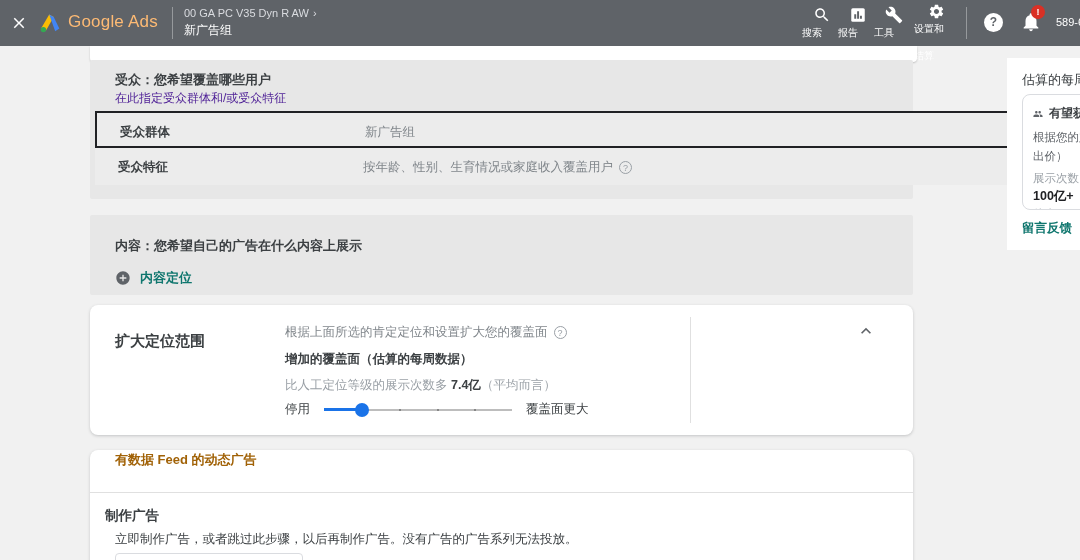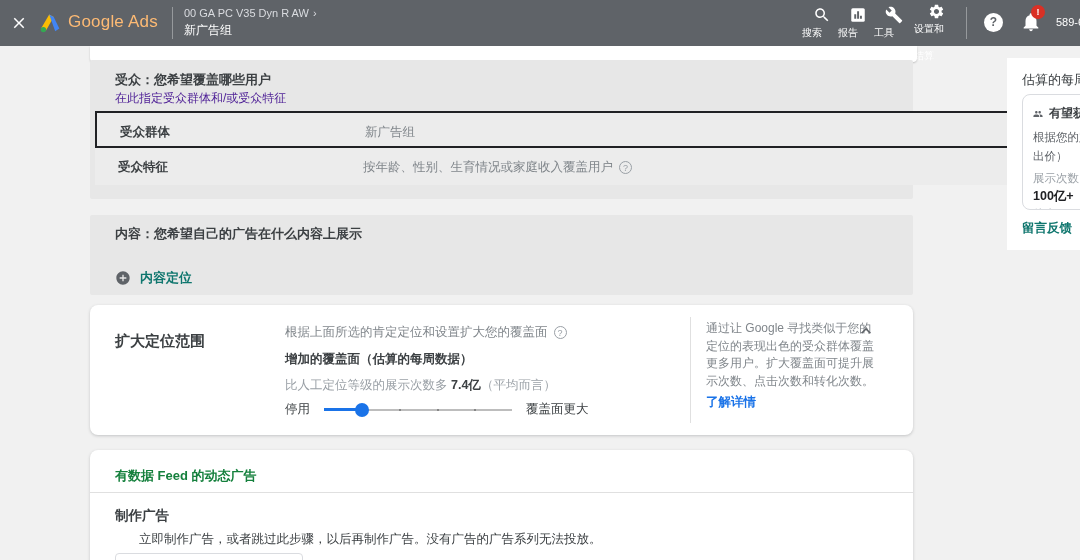--- a/index.html
+++ b/index.html
@@ -67,24 +67,24 @@
   .st-fill { position:absolute; left:0; top:6px; height:3px; background:#1a73e8; }
   .st-tick { position:absolute; top:7px; width:2px; height:2px; background:#757575; border-radius:50%; }
   .st-thumb { position:absolute; top:1px; width:14px; height:14px; margin-left:-7px; border-radius:50%;
               background:#1a73e8; cursor:grab; }
   .exp-divider { position:absolute; left:600px; top:12px; width:1px; height:106px; background:#e0e0e0; }
   .exp-right { position:absolute; left:616px; top:15px; width:172px; }
   .exp-info { font-size:12px; color:#80868b; line-height:17.5px; }
   .exp-learn { margin-top:4px; font-size:12.5px; color:#1a73e8; font-weight:bold; cursor:pointer; display:inline-block; }
   .exp-chevup { position:absolute; left:766px; top:16px; cursor:pointer; }
 
-  .feed-header { position:absolute; left:25px; top:17px; font-size:13px; color:#15803d; font-weight:bold; }
+  .feed-header { position:absolute; left:25px; top:1px; font-size:13px; color:#a16207; font-weight:bold; }
   .feed-divider { position:absolute; left:0; top:42px; width:100%; height:1px; background:#e0e0e0; }
-  .feed-title { position:absolute; left:25px; top:57px; font-size:13.5px; font-weight:bold; color:#3c4043; }
-  .feed-desc { position:absolute; left:25px; top:81px; font-size:12.5px; color:#3c4043; white-space:nowrap;margin-left:24px; }
+  .feed-title { position:absolute; left:15px; top:57px; font-size:13.5px; font-weight:bold; color:#3c4043; }
+  .feed-desc { position:absolute; left:25px; top:81px; font-size:12.5px; color:#3c4043; white-space:nowrap; }
   .feed-btn { position:absolute; left:25px; top:103px; width:188px; height:36px; background:#fff;
               border:1px solid #dadce0; border-radius:4px; cursor:pointer; }
 
   .qcircle { display:inline-flex; width:13px; height:13px; border:1px solid #9aa0a6; border-radius:50%;
              color:#9aa0a6; font-size:9px; align-items:center; justify-content:center; flex:0 0 auto; cursor:pointer; }
 
   
   .rail { position:absolute; left:1007px; top:58px; width:180px; height:192px; background:#fff; overflow:hidden; }
   .rail-title { position:absolute; left:15px; top:13px; font-size:13px; color:#3c4043; white-space:nowrap; }
   .rail-card { position:absolute; left:15px; top:36px; width:158px; height:116px; background:#fff;
@@ -195,21 +195,21 @@
         <span>按年龄、性别、生育情况或家庭收入覆盖用户</span>
         <span class="qcircle">?</span>
       </div>
       <svg class="acc-chev" width="20" height="20" viewBox="0 0 24 24">
         <path fill="#5f6368" d="M7.41 8.59L12 13.17l4.59-4.58L18 10l-6 6-6-6 1.41-1.41z"></path>
       </svg>
     </div>
   </section>
 
   <section class="gray-panel panel-content">
-    <div class="sec-title" style="top:10px;">内容：您希望自己的广告在什么内容上展示</div>
+    <div class="sec-title" style="top:22px;">内容：您希望自己的广告在什么内容上展示</div>
     <div class="add-link">
       <svg width="16" height="16" viewBox="0 0 24 24">
         <path fill="#5f6368" d="M12 2C6.48 2 2 6.48 2 12s4.48 10 10 10 10-4.48 10-10S17.52 2 12 2zm5 11h-4v4h-2v-4H7v-2h4V7h2v4h4v2z"></path>
       </svg>
       <span>内容定位</span>
     </div>
   </section>
 
   <section class="card card-expand">
     <div class="exp-title">扩大定位范围</div>
@@ -232,24 +232,20 @@
           <div class="st-tick" style="left:80%;"></div>
           <div class="st-fill" style="width: 20%;"></div>
           <div class="st-thumb" style="left: 20%;"></div>
         </div>
         <span class="slider-lbl">覆盖面更大</span>
       </div>
     </div>
 
     <div class="exp-divider"></div>
 
-    <div class="exp-right">
-      <div class="exp-info">通过让 Google 寻找类似于您的定位的表现出色的受众群体覆盖更多用户。扩大覆盖面可提升展示次数、点击次数和转化次数。</div>
-      <span class="exp-learn">了解详情</span>
-    </div>
 
     <svg class="exp-chevup" width="20" height="20" viewBox="0 0 24 24">
       <path fill="#5f6368" d="M7.41 15.41L12 10.83l4.59 4.58L18 14l-6-6-6 6 1.41 1.41z"></path>
     </svg>
   </section>
 
   <section class="card card-feed">
     <div class="feed-header">有数据 Feed 的动态广告</div>
     <div class="feed-divider"></div>
     <div class="feed-title">制作广告</div>

